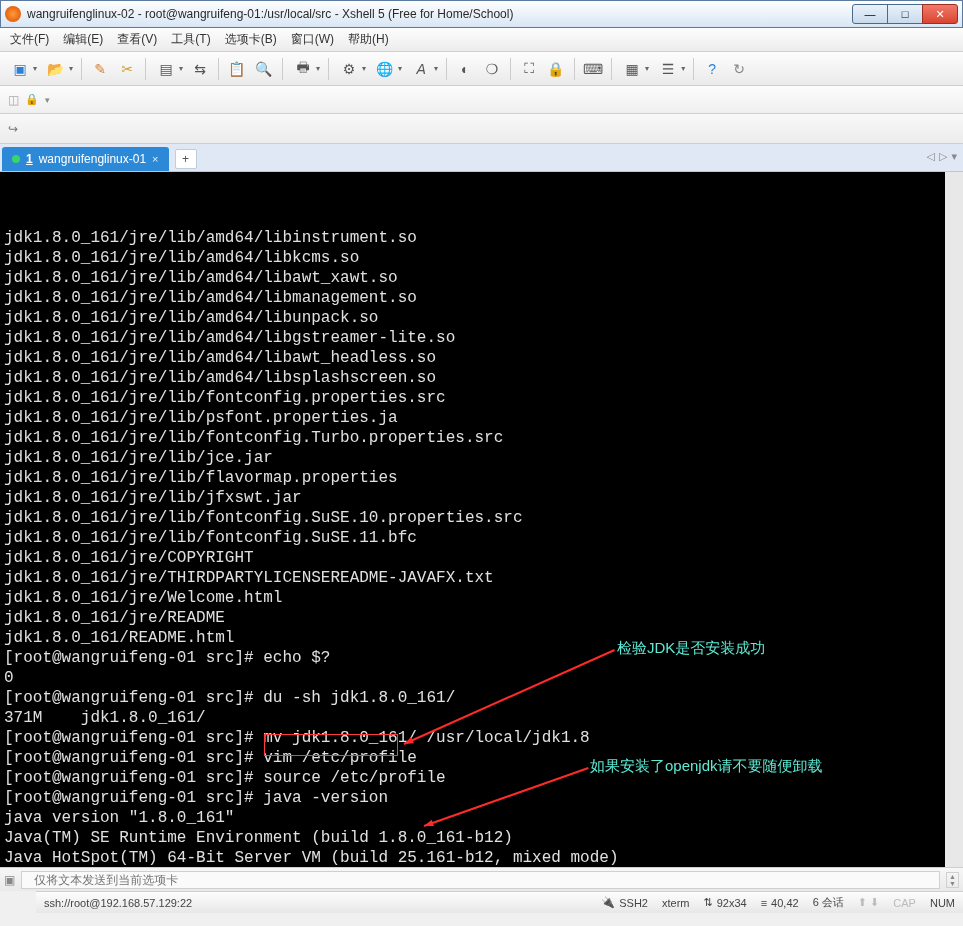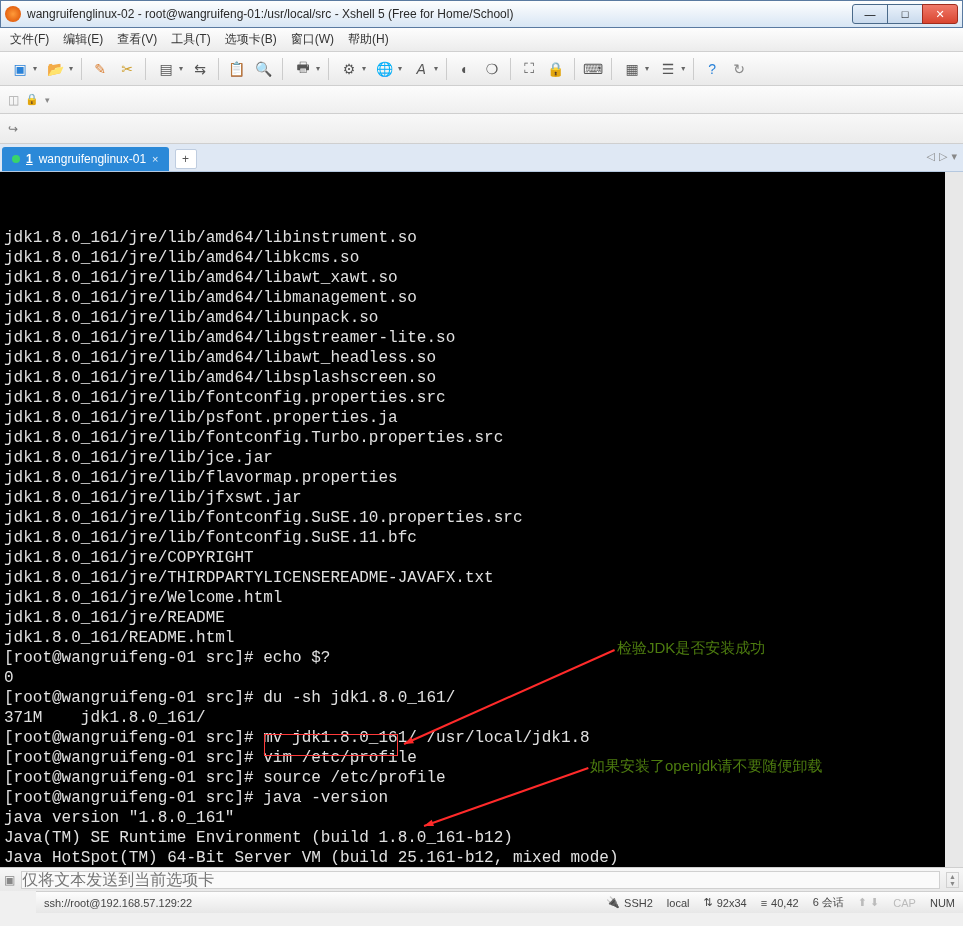--- a/index.html
+++ b/index.html
@@ -143,40 +143,40 @@
     height:695px;
     padding:16px 6px 0 4px;
     white-space:pre;
     position:relative;
     overflow:hidden;
     border-right:18px solid #e8e8e8;
   }
   .terminal .line{white-space:pre;}
   .anno{
     position:absolute;
-    color:#4d7c0f;
+    color:#5eead4;
     font-family:"Microsoft YaHei",Arial,sans-serif;
     font-size:15px;
   }
   .redbox{
     position:absolute;
     border:1px solid #ff3a3a;
   }
   svg.arrow{position:absolute;pointer-events:none;}
   
   .bottombar{
     height:24px;
     background:linear-gradient(#f7f7f7,#e9e9e9);
     border-top:1px solid #cfcfcf;
     display:flex;align-items:center;
     padding:0 4px;gap:6px;color:#888;
   }
   .bottombar input{
     flex:1;border:1px solid #d0d0d0;background:#fafafa;
-    height:18px;font-size:16px;padding:0 0;color:#888;
+    height:18px;font-size:12px;padding:0 12px;color:#888;
   }
   .bottombar .spin{display:flex;flex-direction:column;font-size:7px;line-height:7px;color:#888;border:1px solid #d0d0d0;}
   .bottombar .spin span{padding:0 2px;}
   
   .statusbar{
     height:22px;
     background:linear-gradient(#fdfdfd,#e7e7e7);
     border-top:1px solid #cfcfcf;
     display:flex;align-items:center;
     font-size:11px;color:#444;
@@ -324,21 +324,21 @@
       <span>▼</span>
     </div>
 </div>
 
 <div class="statusbar">
   <div class="seg left">ssh://root@192.168.57.129:22</div>
   <div class="seg">
       <span>🔌</span>
       <span>SSH2</span>
     </div>
-  <div class="seg">local</div>
+  <div class="seg">xterm</div>
   <div class="seg">
       <span>⇅</span>
       <span>92x34</span>
     </div>
   <div class="seg">
       <span>≡</span>
       <span>40,42</span>
     </div>
   <div class="seg">6 会话</div>
   <div class="seg" style="color:#bbb">⬆ ⬇</div>

